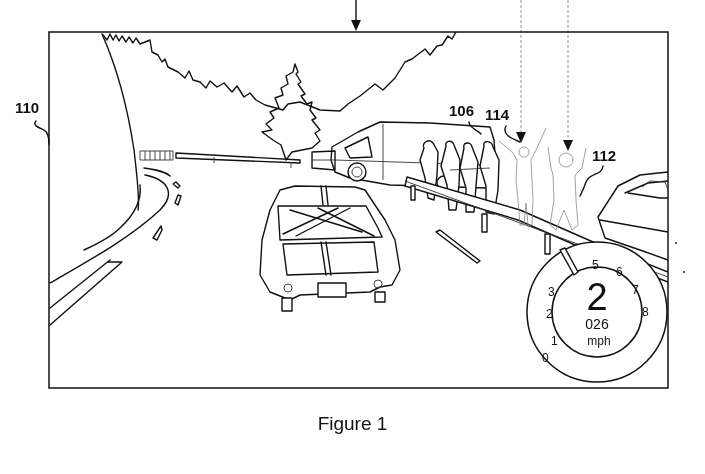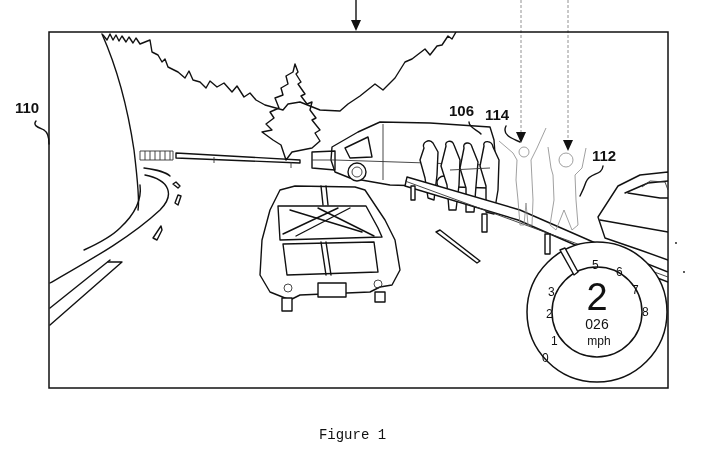--- a/index.html
+++ b/index.html
@@ -3,21 +3,21 @@
 <meta charset="utf-8">
 <style>
   html, body { margin: 0; padding: 0; background: #ffffff; }
   body { width: 705px; height: 474px; position: relative; overflow: hidden; font-family: "Liberation Sans", sans-serif; }
   #scene { position: absolute; left: 0; top: 0; }
   .ref { font-family: "Liberation Sans", sans-serif; font-weight: bold; font-size: 15px; fill: #111; }
   .gauge-num { font-family: "Liberation Sans", sans-serif; font-size: 12px; fill: #111; }
   .gauge-big { font-family: "Liberation Sans", sans-serif; font-size: 38px; fill: #111; }
   .gauge-speed { font-family: "Liberation Sans", sans-serif; font-size: 14px; fill: #111; }
   .gauge-unit { font-family: "Liberation Sans", sans-serif; font-size: 12px; fill: #111; }
-  .caption { position: absolute; left: 0; width: 705px; top: 427px; text-align: center; font-family: Liberation Mono, monospace; font-size: 14px; color: #111; }
+  .caption { position: absolute; left: 0; width: 705px; top: 413px; text-align: center; font-family: Liberation Sans, sans-serif; font-size: 19px; color: #111; }
   .ln { fill: none; stroke: #111; stroke-width: 1.4; stroke-linejoin: round; stroke-linecap: round; }
   .thin { fill: none; stroke: #333; stroke-width: 0.9; stroke-linejoin: round; }
   .faint { fill: none; stroke: #888; stroke-width: 0.8; }
   .dash { fill: none; stroke: #777; stroke-width: 0.8; stroke-dasharray: 3 2; }
   .wf { fill: #fff; stroke: #111; stroke-width: 1.4; stroke-linejoin: round; }
 </style>
 </head>
 <body>
 
 <svg id="scene" width="705" height="474" viewBox="0 0 705 474">

